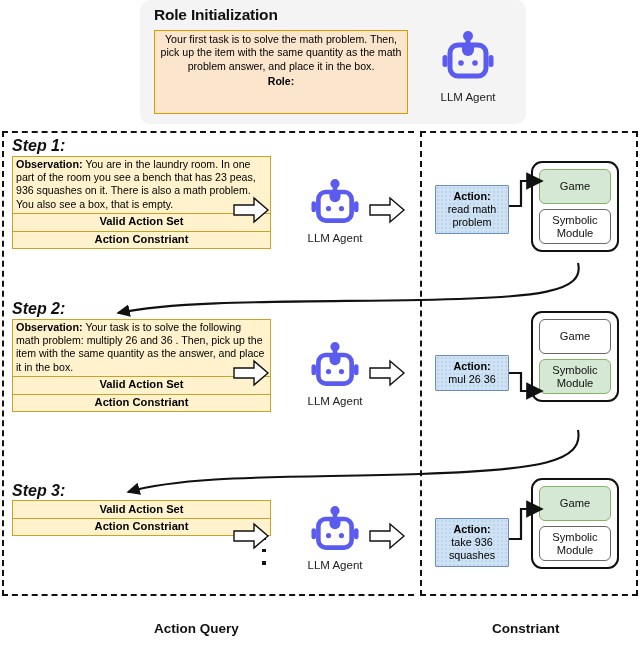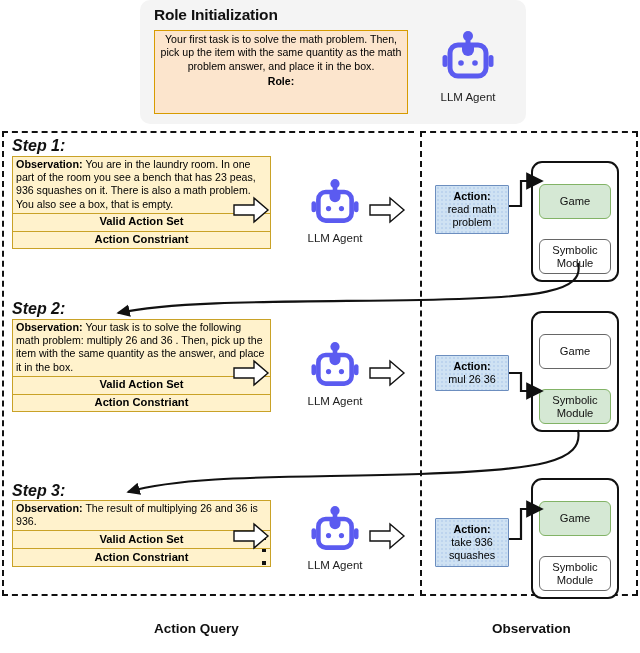--- a/index.html
+++ b/index.html
@@ -105,21 +105,20 @@
     box-sizing:border-box;
     padding:6px 6px;
   }
   .mod-item{
     height:35px;border-radius:6px;border:1.4px solid #666;
     background:#fff;
     display:flex;align-items:center;justify-content:center;
     font-size:11.2px;line-height:12.5px;text-align:center;
     color:#111;
     box-sizing:border-box;
-    margin-top:15px;
   }
   .mod-item.active{background:#d5e8d4;border-color:#82b366;}
   .mod-gap{height:5px;}
 
   .vdots{position:absolute;left:262px;top:536px;width:8px;}
   .vdots span{display:block;width:3.5px;height:3.5px;background:#111;margin-bottom:9px;}
   svg.ovl{position:absolute;left:0;top:0;width:640px;height:653px;pointer-events:none;}
 </style>
 </head>
 <body>
@@ -145,21 +144,21 @@
         <rect x="0.5" y="25" width="5" height="12" rx="2.5" fill="#5b5bf0"></rect>
         <rect x="46.5" y="25" width="5" height="12" rx="2.5" fill="#5b5bf0"></rect>
       </svg>
       <div class="cap">LLM Agent</div>
     </div>
   </div>
 
   <div class="dash-left"></div>
   <div class="dash-right"></div>
   <div class="panel-label" id="lbl-action-query">Action Query</div>
-  <div class="panel-label" id="lbl-interaction">Observation</div>
+  <div class="panel-label" id="lbl-interaction">Constriant</div>
 
   <div class="step-title" style="top:137px;">Step 1:</div>
   <div class="obs-table" style="top:156px;">
     <div class="obs-cell">
       <b>Observation:</b>
       <span>You are in the laundry room. In one part of the room you see a bench that has 23 peas, 936 squashes on it. There is also a math problem. You also see a box, that is empty.</span>
     </div>
     <div class="row-cell">Valid Action Set</div>
     <div class="row-cell last">Action Constriant</div>
   </div>
@@ -219,24 +218,20 @@
   </div>
 
   <div class="module-outer" style="left:531px;top:311px;">
     <div class="mod-item">Game</div>
     <div class="mod-gap"></div>
     <div class="mod-item active">Symbolic Module</div>
   </div>
 
   <div class="step-title" style="top:482px;">Step 3:</div>
   <div class="obs-table" style="top:500px;">
-    <div class="obs-cell">
-      <b>Observation:</b>
-      <span>The result of multiplying 26 and 36 is 936.</span>
-    </div>
     <div class="row-cell">Valid Action Set</div>
     <div class="row-cell last">Action Constriant</div>
   </div>
 
   <div class="agent-col" style="left:270px;top:505px;">
     <svg width="48" height="52" viewBox="0 0 52 56">
       <circle cx="26" cy="6" r="5" fill="#5b5bf0"></circle>
       <rect x="23.5" y="9" width="5" height="7" fill="#5b5bf0"></rect>
       <rect x="8" y="15" width="36" height="31" rx="8" fill="none" stroke="#5b5bf0" stroke-width="5"></rect>
       <path d="M20 15 h12 v5 a6 6 0 0 1 -12 0 z" fill="#5b5bf0"></path>

